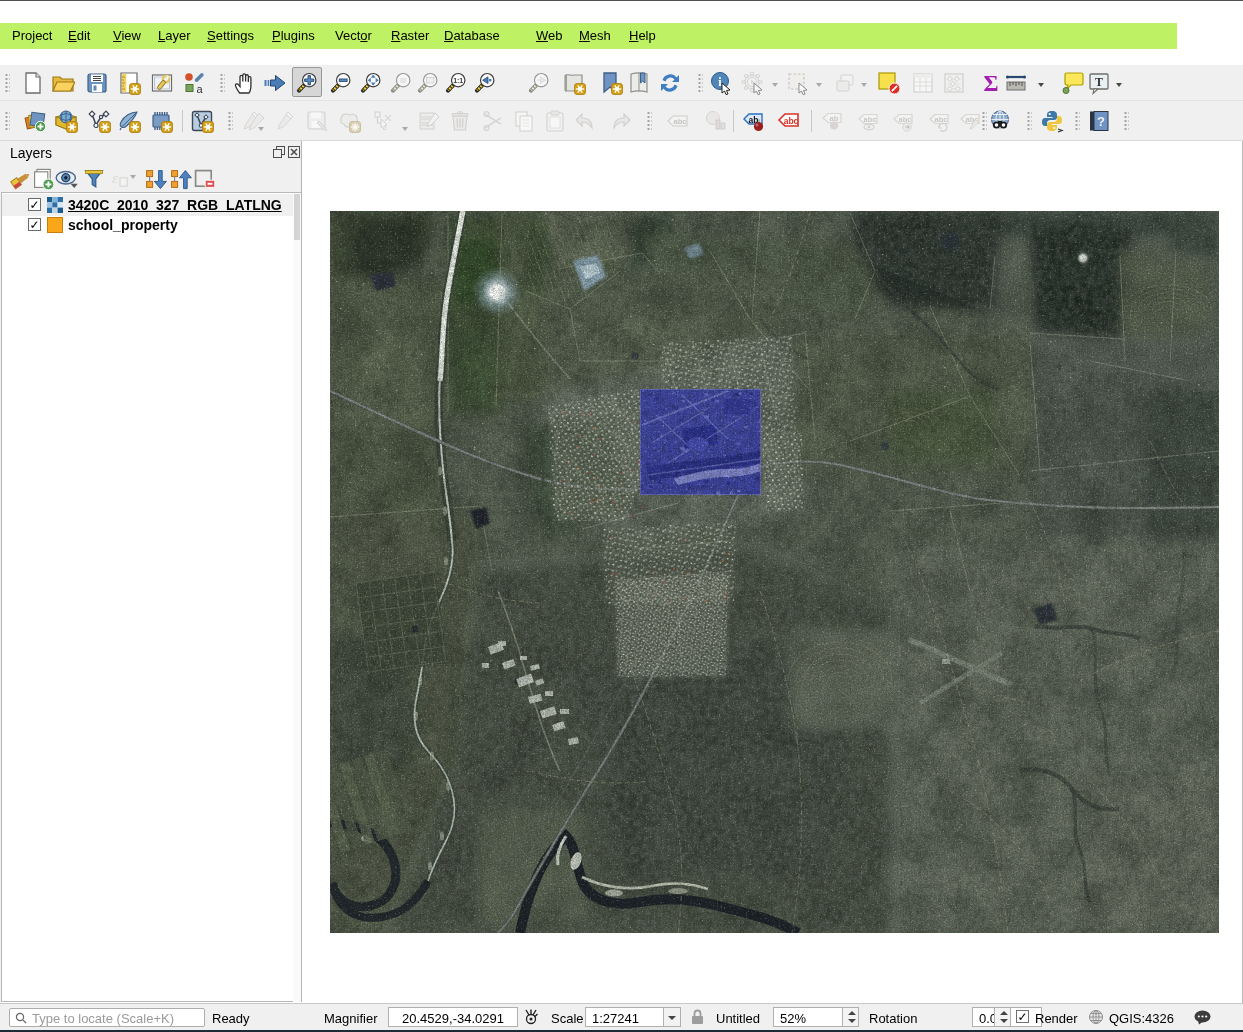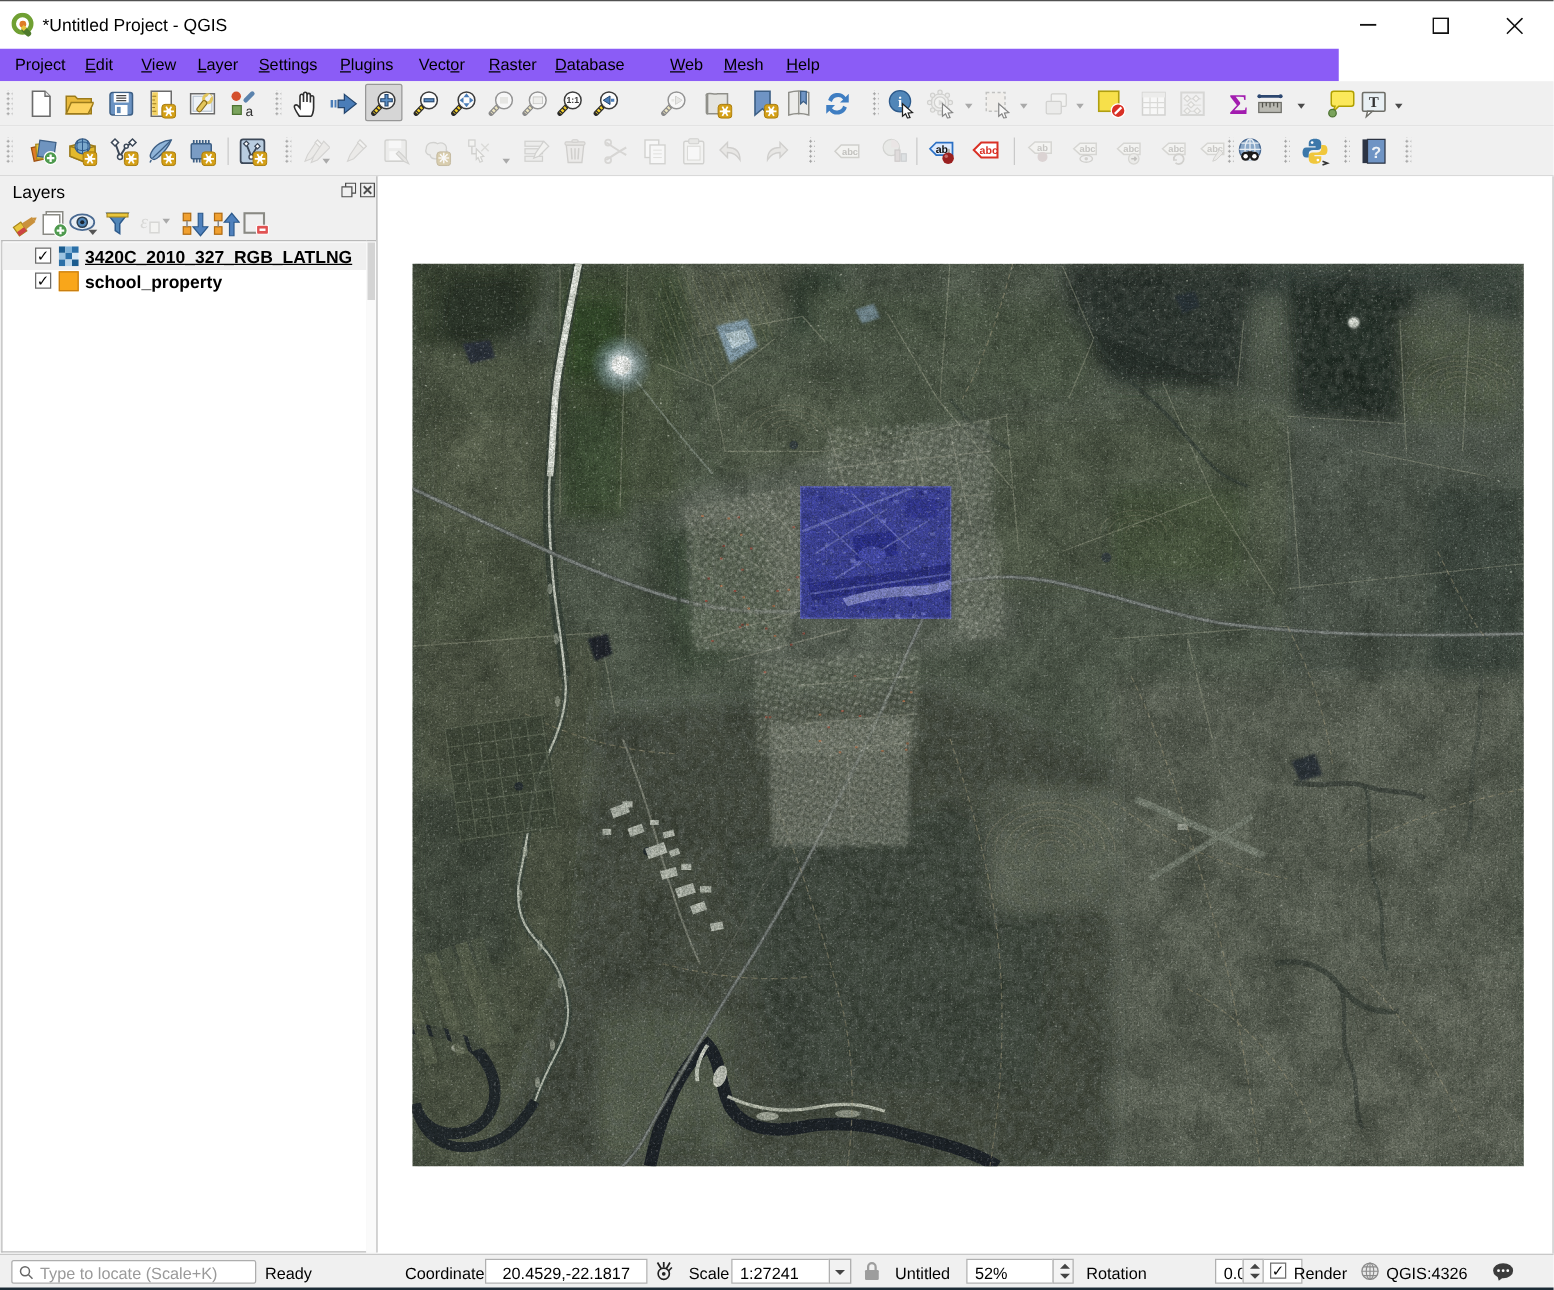--- a/index.html
+++ b/index.html
@@ -2,21 +2,21 @@
 <html><head><meta charset="utf-8">
 <style>
 *{margin:0;padding:0;box-sizing:border-box}
 html,body{width:1243px;height:1032px;overflow:hidden;font-family:"Liberation Sans",sans-serif;background:#fff}
 #win{position:relative;width:1243px;height:1032px;background:#fff;border-top:1px solid #515151}
 
 #titlebar{position:absolute;left:0;top:1px;width:1243px;height:37px;background:#fff}
 #title-text{position:absolute;left:34px;top:10px;font-size:14px;color:#000}
 .wbtn{position:absolute;top:0;width:14px;height:14px}
 
-#menubar{position:absolute;left:0;top:38px;width:1071px;height:26px;background:#8b5cf6;font-size:13px;color:#000}
+#menubar{position:absolute;left:0;top:22px;width:1177px;height:26px;background:#bef264;font-size:13px;color:#000}
 #menubar span{position:absolute;top:5px}
 #menubar u{text-decoration:underline}
 
 #tb1{position:absolute;left:0;top:64px;width:1243px;height:36px;background:#f0f0f0;border-bottom:1px solid #e3e3e3}
 #tb2{position:absolute;left:0;top:100px;width:1243px;height:40px;background:#f0f0f0;border-bottom:1px solid #d9d9d9}
 .grip{position:absolute;width:6px;height:21px;background-image:radial-gradient(circle,#a3a3a3 0.9px,transparent 1.05px);background-size:4px 4px;background-position:0.5px 1px}
 .tbi{position:absolute;width:24px;height:24px}
 .tbi svg{width:24px;height:24px;display:block}
 .dis{opacity:.52;filter:grayscale(60%) brightness(1.08)}
 .darr{position:absolute;width:0;height:0;border-left:3.5px solid transparent;border-right:3.5px solid transparent;border-top:4px solid #4a4a4a}
@@ -39,38 +39,20 @@
 #statusbar{position:absolute;left:0;top:1002px;width:1243px;height:27px;background:#f0f0f0;border-top:1px solid #c8c8c8;font-size:13px;color:#000}
 #bottomband{position:absolute;left:0;top:1029px;width:1243px;height:3px;background:#1c2b36}
 .sb-box{position:absolute;background:#fff;border:1px solid #b0b0b0;font-size:13px}
 .spin{position:absolute;width:17px;height:20px;background:#f4f4f4;border:1px solid #b0b0b0}
 .spin:before{content:"";position:absolute;left:4.5px;top:3px;border-left:4px solid transparent;border-right:4px solid transparent;border-bottom:4px solid #444}
 .spin:after{content:"";position:absolute;left:4.5px;bottom:3px;border-left:4px solid transparent;border-right:4px solid transparent;border-top:4px solid #444}
 </style></head>
 <body>
 <div id="win">
 
-  <div id="titlebar">
-    <svg style="position:absolute;left:9px;top:8px" width="20" height="20" viewBox="0 0 20 20">
-      <circle cx="9" cy="9" r="7" fill="none" stroke="#70a033" stroke-width="3.6"></circle>
-      <circle cx="9.3" cy="9.3" r="2.7" fill="#e07c28"></circle>
-      <rect x="10.5" y="10.5" width="9" height="4.6" rx="2.3" transform="rotate(45 10.5 10.5)" fill="#4f7b2c"></rect>
-      <rect x="10" y="10" width="3.4" height="3.4" transform="rotate(45 10 10)" fill="#e8c63c"></rect>
-    </svg>
-    <div id="title-text">*Untitled Project - QGIS</div>
-    <svg class="wbtn" style="left:1088px;top:17px" width="14" height="3">
-        <rect x="0" y="0" width="13" height="1.6" fill="#111"></rect>
-      </svg>
-    <svg class="wbtn" style="left:1146px;top:12px" width="14" height="14">
-        <rect x="0.5" y="0.5" width="12" height="12" fill="none" stroke="#111" stroke-width="1.4"></rect>
-      </svg>
-    <svg class="wbtn" style="left:1205px;top:12px" width="14" height="14">
-        <path d="M0.5 0.5 L13 13 M13 0.5 L0.5 13" stroke="#111" stroke-width="1.2"></path>
-      </svg>
-  </div>
 
   <div id="menubar">
     <span style="left:12px">Pro<u>j</u>ect</span>
     <span style="left:68px"><u>E</u>dit</span>
     <span style="left:113px"><u>V</u>iew</span>
     <span style="left:158px"><u>L</u>ayer</span>
     <span style="left:207px"><u>S</u>ettings</span>
     <span style="left:272px"><u>P</u>lugins</span>
     <span style="left:335px">Vect<u>o</u>r</span>
     <span style="left:391px"><u>R</u>aster</span>
@@ -1477,22 +1459,22 @@
   </div>
 
   <div id="statusbar">
     <div class="sb-box" style="left:9px;top:4px;width:196px;height:19px;border-radius:2px;border-color:#adadad"></div>
     <svg style="position:absolute;left:15px;top:8px" width="12" height="12" viewBox="0 0 12 12">
         <circle cx="5" cy="5" r="3.6" fill="none" stroke="#666" stroke-width="1.2"></circle>
         <path d="M7.8 7.8 L11 11" stroke="#666" stroke-width="1.2"></path>
       </svg>
     <div style="position:absolute;left:32px;top:7px;color:#9a9a9a;font-size:13px">Type to locate (Scale+K)</div>
     <div style="position:absolute;left:212px;top:7px">Ready</div>
-    <div style="position:absolute;left:324px;top:7px">Coordinate</div>
-    <div class="sb-box" style="left:388px;top:3px;width:130px;height:20px;text-align:center;padding-top:3px">20.4529,-22.1817</div>
+    <div style="position:absolute;left:324px;top:7px">Magnifier</div>
+    <div class="sb-box" style="left:388px;top:3px;width:130px;height:20px;text-align:center;padding-top:3px">20.4529,-34.0291</div>
     <svg style="position:absolute;left:524px;top:5px" width="15" height="16" viewBox="0 0 15 16">
         <circle cx="7" cy="10" r="4.5" fill="none" stroke="#222" stroke-width="1.3"></circle>
         <circle cx="7" cy="10" r="1.5" fill="#222"></circle>
         <path d="M2 1 L5 6 M7 0.5 L7 5 M12 1 L9 6 M13.5 5 L10.5 8" stroke="#222" stroke-width="1.4"></path>
       </svg>
     <div style="position:absolute;left:551px;top:7px">Scale</div>
     <div class="sb-box" style="left:585px;top:3px;width:96px;height:20px;padding:3px 0 0 6px">1:27241</div>
     <div style="position:absolute;left:663px;top:3px;width:18px;height:20px;background:#f2f2f2;border:1px solid #b0b0b0">
       <div style="position:absolute;left:4px;top:8px;border-left:4px solid transparent;border-right:4px solid transparent;border-top:4.5px solid #444"></div>
     </div>

